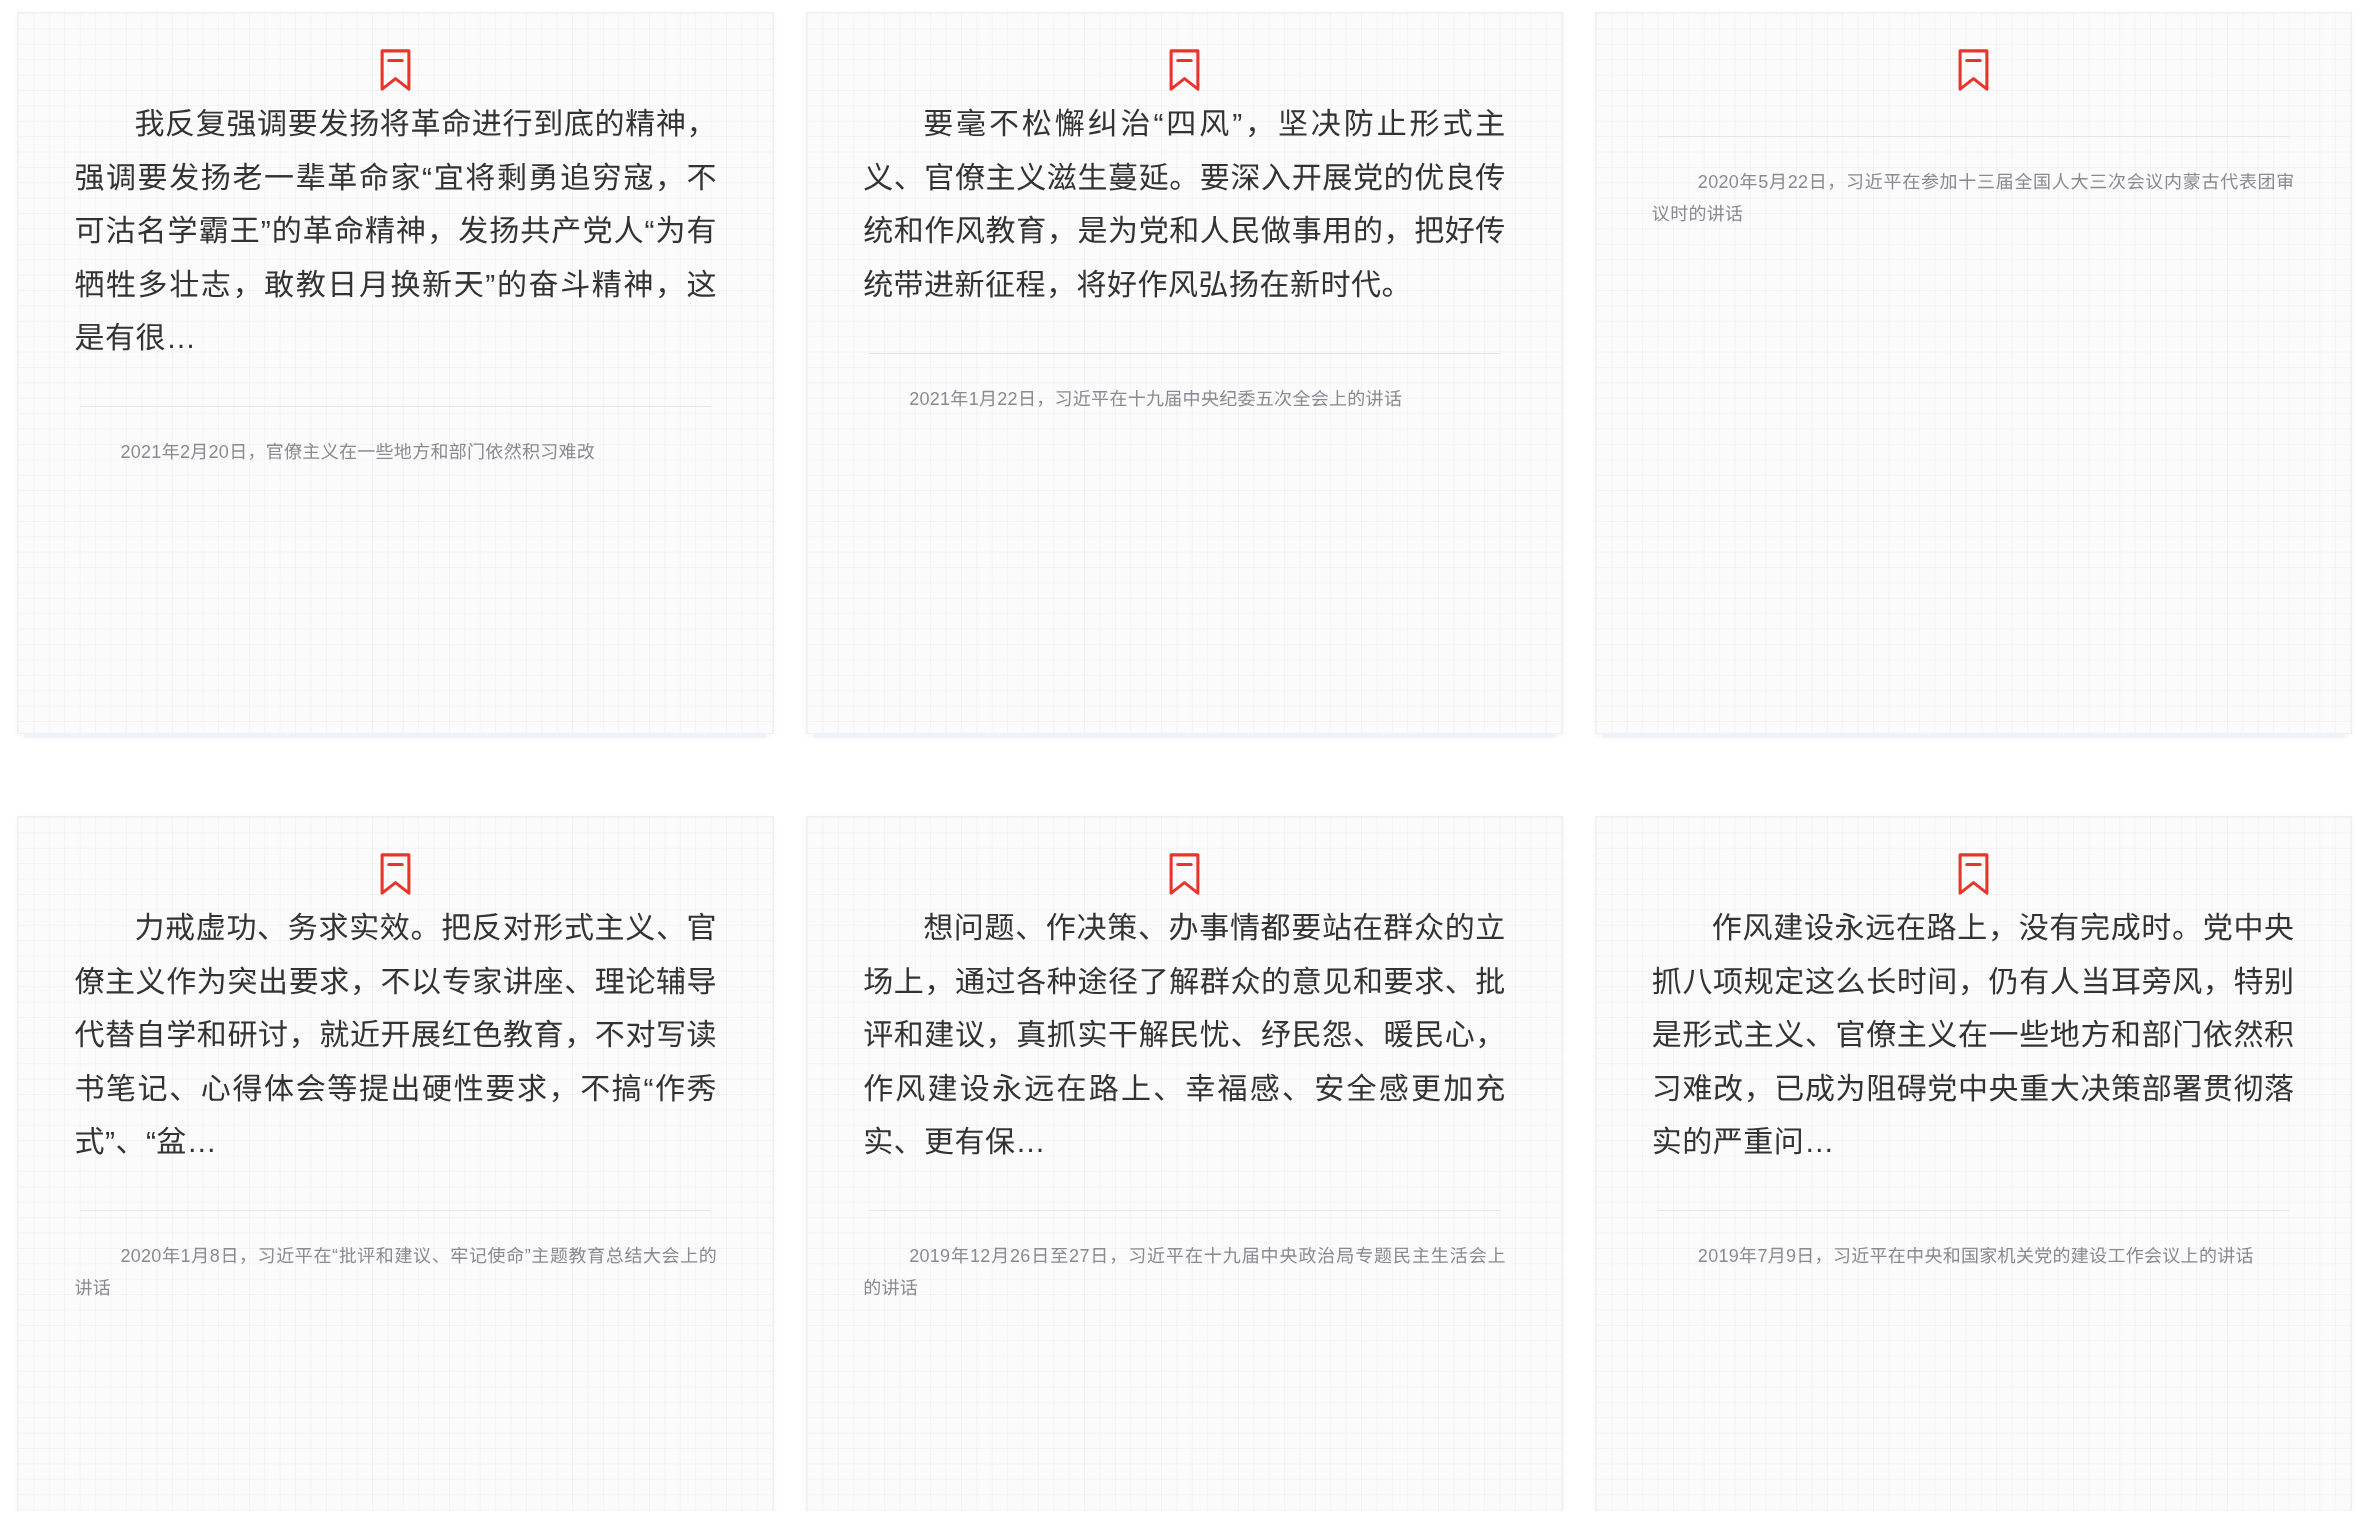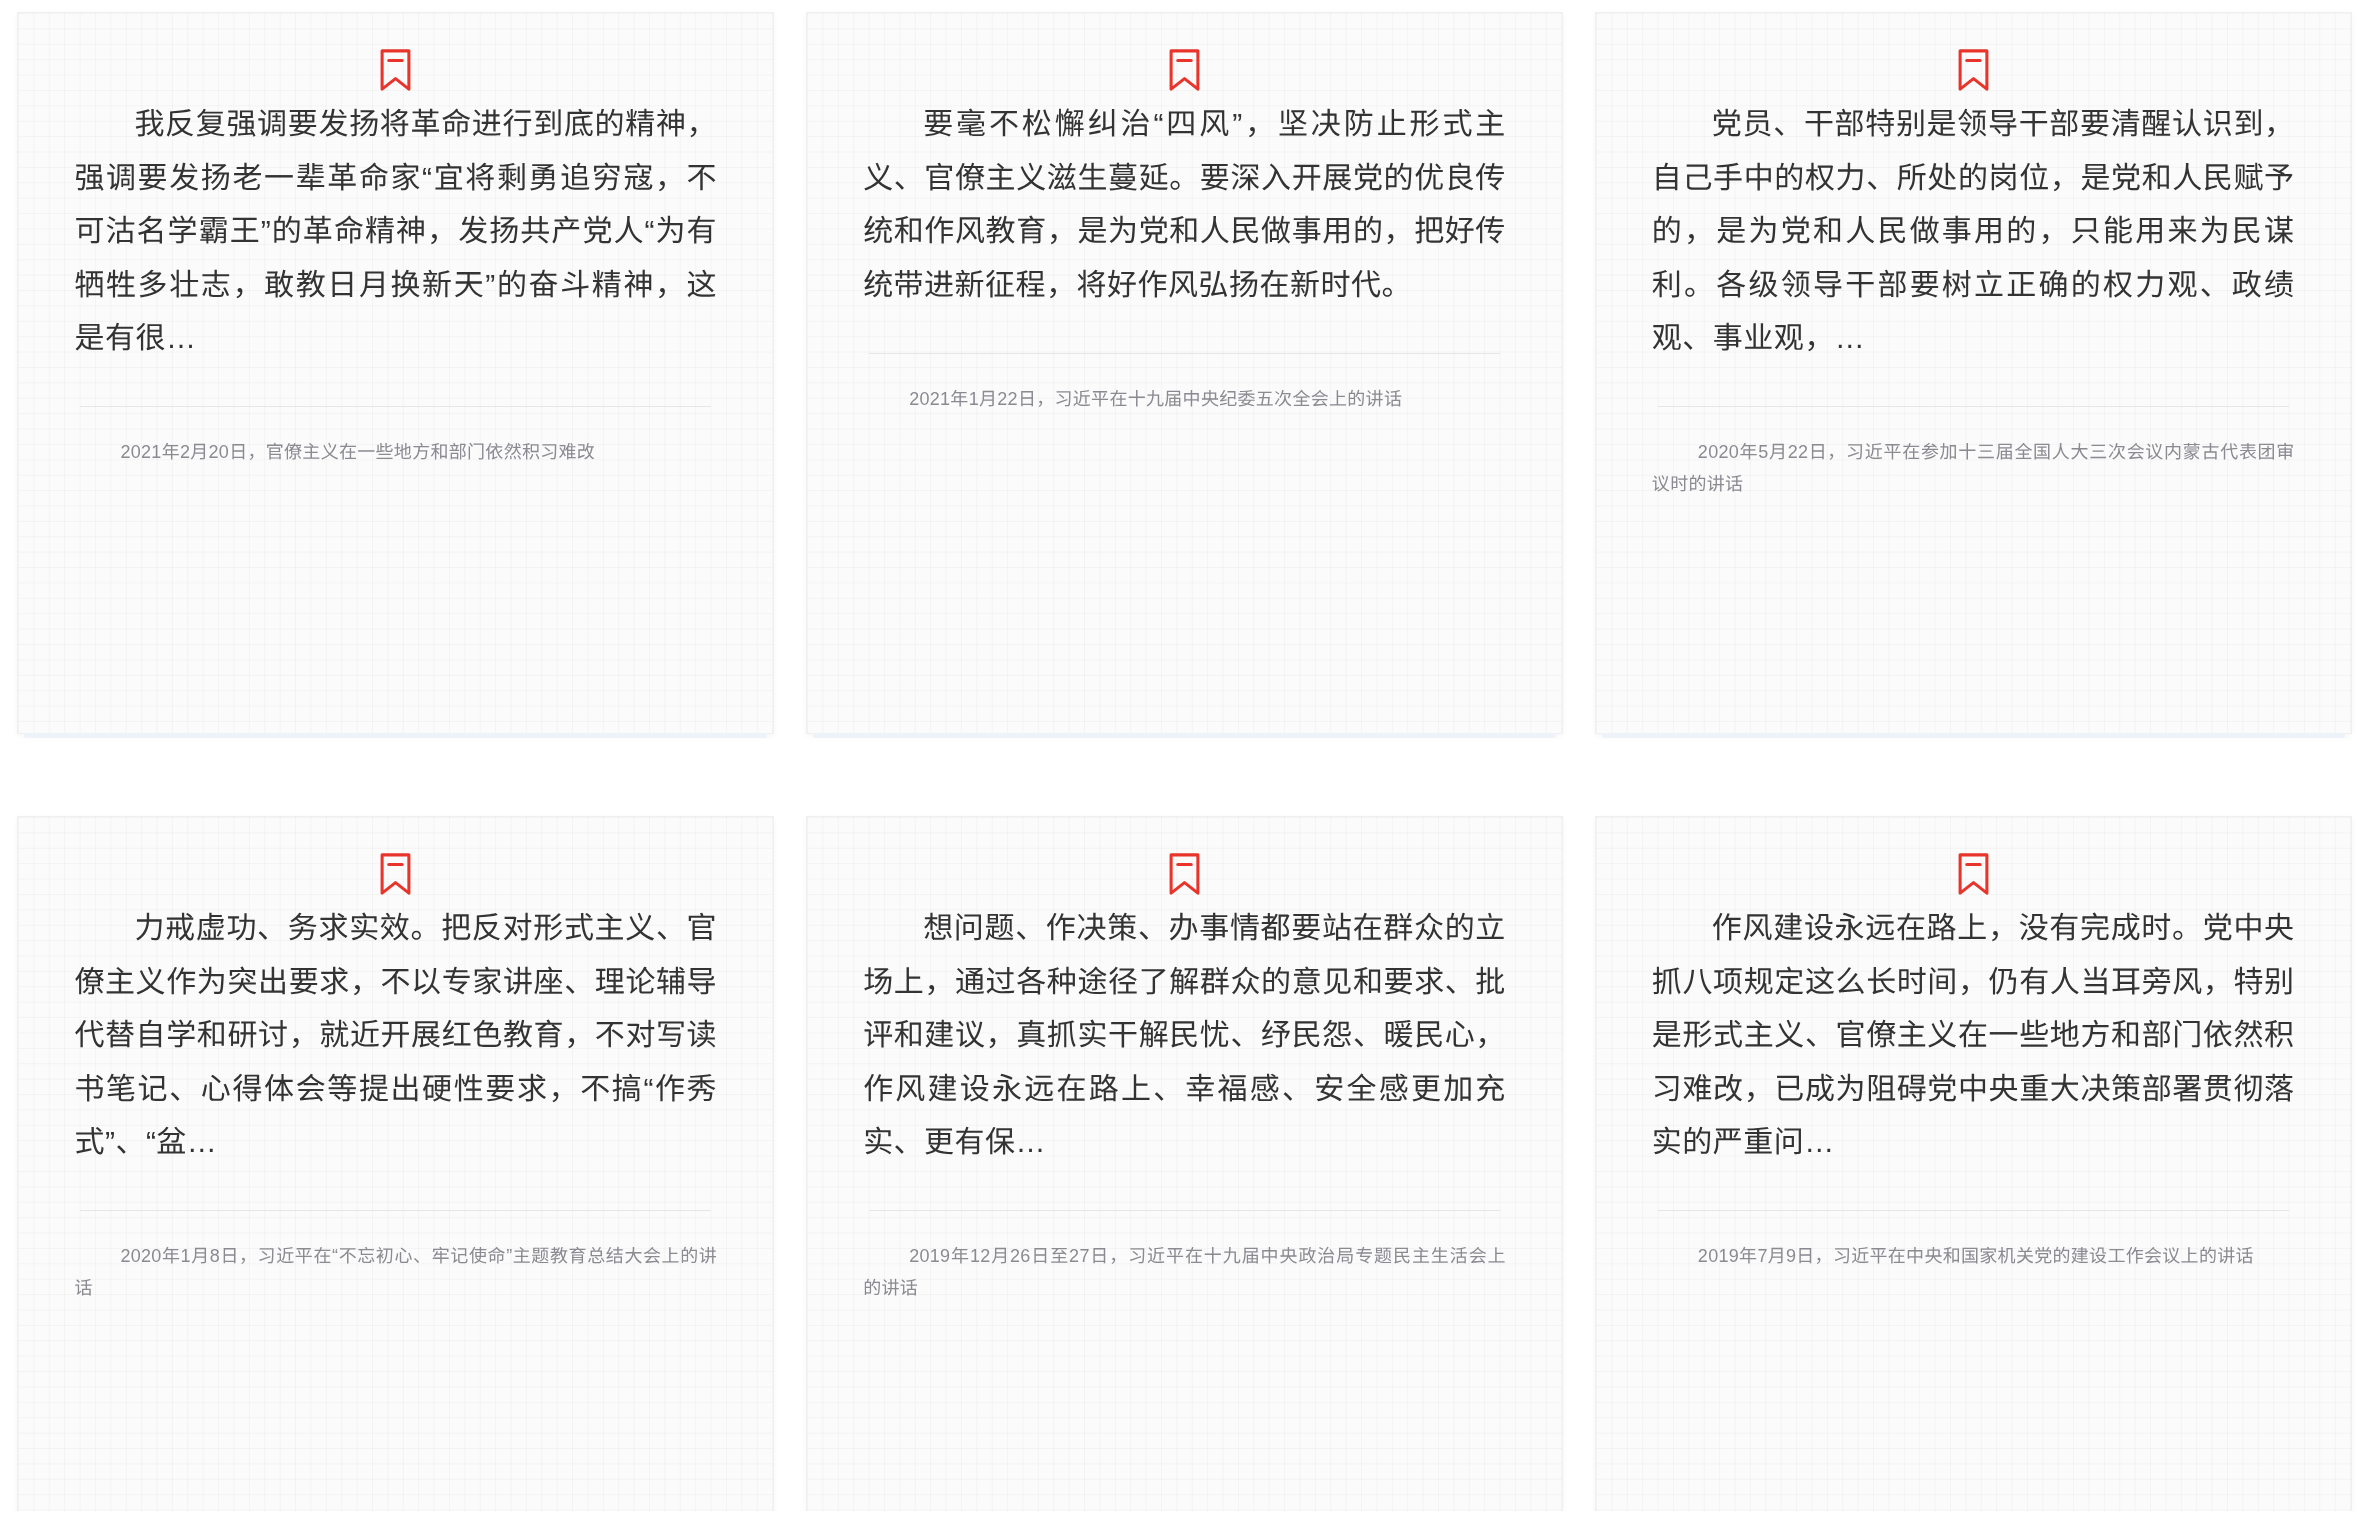--- a/index.html
+++ b/index.html
@@ -113,35 +113,34 @@
       <p class="source">2021年1月22日，习近平在十九届中央纪委五次全会上的讲话</p>
     </div>
 
     <div class="card">
       <div class="bookmark">
         <svg width="35" height="44" viewBox="0 0 36 46" aria-hidden="true">
           <path d="M4 3 H32 V43 L18 32 L4 43 Z" fill="none" stroke="#e8342a" stroke-width="3.2" stroke-linejoin="round"></path>
           <path d="M11 13 H25" stroke="#e8342a" stroke-width="3.2" stroke-linecap="round"></path>
         </svg>
       </div>
-      <p class="quote">党员、干部特别是领导干部要清醒认识到，自己手中的权力、所处的岗位，是党和人民赋予的，是为党和人民做事用的，只能用来为民谋利。各级领导干部要树立正确的权力观、政绩观、事业观，…</p>
       <div class="divider"></div>
       <p class="source">2020年5月22日，习近平在参加十三届全国人大三次会议内蒙古代表团审议时的讲话</p>
     </div>
 
     <div class="card">
       <div class="bookmark">
         <svg width="35" height="44" viewBox="0 0 36 46" aria-hidden="true">
           <path d="M4 3 H32 V43 L18 32 L4 43 Z" fill="none" stroke="#e8342a" stroke-width="3.2" stroke-linejoin="round"></path>
           <path d="M11 13 H25" stroke="#e8342a" stroke-width="3.2" stroke-linecap="round"></path>
         </svg>
       </div>
       <p class="quote">力戒虚功、务求实效。把反对形式主义、官僚主义作为突出要求，不以专家讲座、理论辅导代替自学和研讨，就近开展红色教育，不对写读书笔记、心得体会等提出硬性要求，不搞“作秀式”、“盆…</p>
       <div class="divider"></div>
-      <p class="source">2020年1月8日，习近平在“不忘初心、牢记使命”主题教育总结大会上的讲话</p>
+      <p class="source">2020年1月8日，习近平在“批评和建议、牢记使命”主题教育总结大会上的讲话</p>
     </div>
 
     <div class="card">
       <div class="bookmark">
         <svg width="35" height="44" viewBox="0 0 36 46" aria-hidden="true">
           <path d="M4 3 H32 V43 L18 32 L4 43 Z" fill="none" stroke="#e8342a" stroke-width="3.2" stroke-linejoin="round"></path>
           <path d="M11 13 H25" stroke="#e8342a" stroke-width="3.2" stroke-linecap="round"></path>
         </svg>
       </div>
       <p class="quote">想问题、作决策、办事情都要站在群众的立场上，通过各种途径了解群众的意见和要求、批评和建议，真抓实干解民忧、纾民怨、暖民心，作风建设永远在路上、幸福感、安全感更加充实、更有保…</p>

